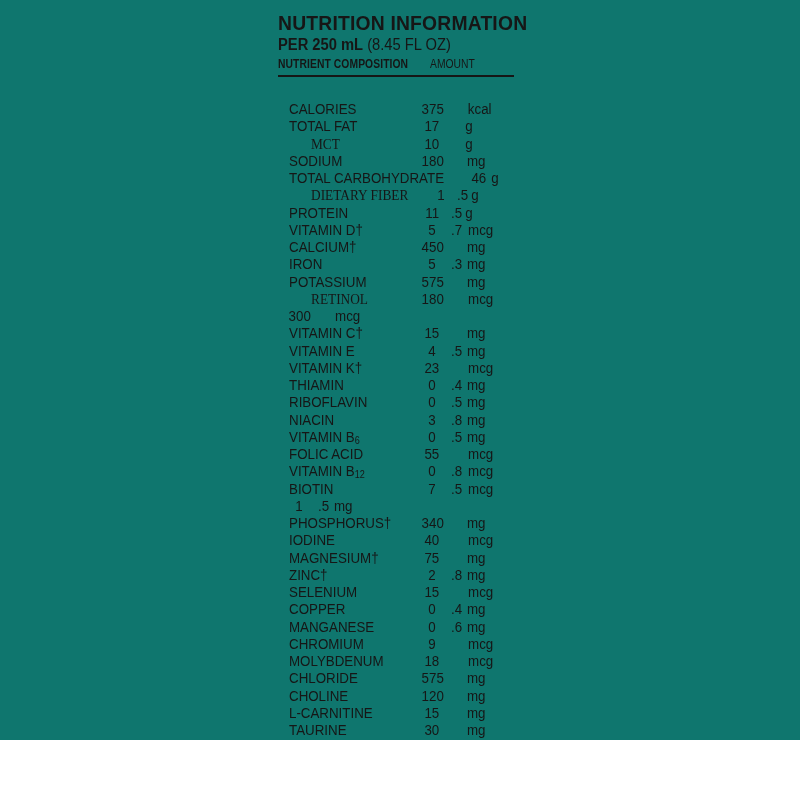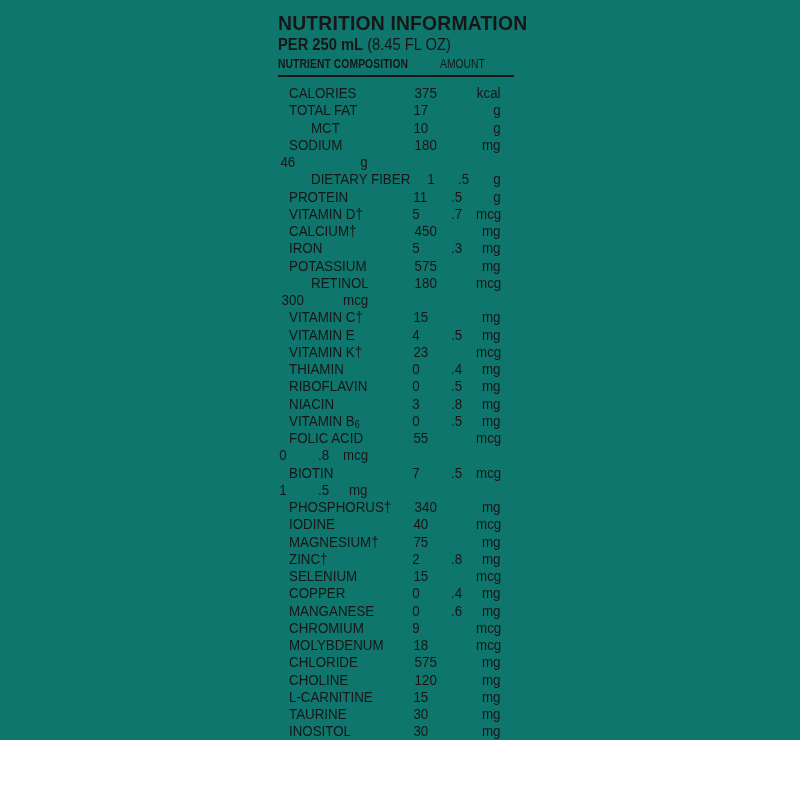--- a/index.html
+++ b/index.html
@@ -50,21 +50,21 @@
   .serving-note { font-weight: normal; }
   .col-header {
     position: relative;
     height: 16px;
     line-height: 16px;
     font-size: 12px;
   }
   .col-nutrient { font-weight: bold; letter-spacing: 0.1px; }
   .col-amount {
     position: absolute;
-    left: 162px;
+    left: 152px;
     top: 0;
     font-weight: normal;
   }
   .rule {
     margin-top: 3px;
     border-top: 2px solid #161616;
     width: 236px;
     height: 0;
   }
   .rows {
@@ -73,24 +73,24 @@
   .row {
     display: flex;
     align-items: baseline;
     height: 17.25px;
     line-height: 17.25px;
     font-size: 15.5px;
     padding-right: 13px;
     white-space: nowrap;
   }
   .lbl { flex: 1; overflow: visible; margin-left: 11px; }
-  .row.indent .lbl { padding-left: 22px; }
-  .vint { width: 40px; text-align: left; }
+  .row.indent .lbl { padding-left: 22px; font-family: Liberation Serif, serif; }
+  .vint { width: 40px; text-align: center; margin-top: 16px; }
   .vfrac { width: 13px; text-align: left; }
-  .unit { width: 37px; text-align: right; }
+  .unit { width: 37px; }
   .sub {
     font-size: 0.68em;
     position: relative;
     top: 2px;
   }
 </style>
 </head>
 <body>
 
 <div class="sheet">
@@ -130,20 +130,21 @@
           <div class="vfrac"><span class="cx"></span></div>
           <div class="unit"><span class="cx-r">g</span></div>
         </div>
         <div class="row">
           <div class="lbl"><span class="cx">SODIUM</span></div>
           <div class="vint"><span class="cx-r">180</span></div>
           <div class="vfrac"><span class="cx"></span></div>
           <div class="unit"><span class="cx-r">mg</span></div>
         </div>
         <div class="row">
+          <div class="lbl"><span class="cx">TOTAL CARBOHYDRATE</span></div>
           <div class="vint"><span class="cx-r">46</span></div>
           <div class="vfrac"><span class="cx"></span></div>
           <div class="unit"><span class="cx-r">g</span></div>
         </div>
         <div class="row indent">
           <div class="lbl"><span class="cx">DIETARY FIBER</span></div>
           <div class="vint"><span class="cx-r">1</span></div>
           <div class="vfrac"><span class="cx">.5</span></div>
           <div class="unit"><span class="cx-r">g</span></div>
         </div>
@@ -230,20 +231,21 @@
           <div class="vfrac"><span class="cx">.5</span></div>
           <div class="unit"><span class="cx-r">mg</span></div>
         </div>
         <div class="row">
           <div class="lbl"><span class="cx">FOLIC ACID</span></div>
           <div class="vint"><span class="cx-r">55</span></div>
           <div class="vfrac"><span class="cx"></span></div>
           <div class="unit"><span class="cx-r">mcg</span></div>
         </div>
         <div class="row">
+          <div class="lbl"><span class="cx">VITAMIN B<span class="sub">12</span></span></div>
           <div class="vint"><span class="cx-r">0</span></div>
           <div class="vfrac"><span class="cx">.8</span></div>
           <div class="unit"><span class="cx-r">mcg</span></div>
         </div>
         <div class="row">
           <div class="lbl"><span class="cx">BIOTIN</span></div>
           <div class="vint"><span class="cx-r">7</span></div>
           <div class="vfrac"><span class="cx">.5</span></div>
           <div class="unit"><span class="cx-r">mcg</span></div>
         </div>

